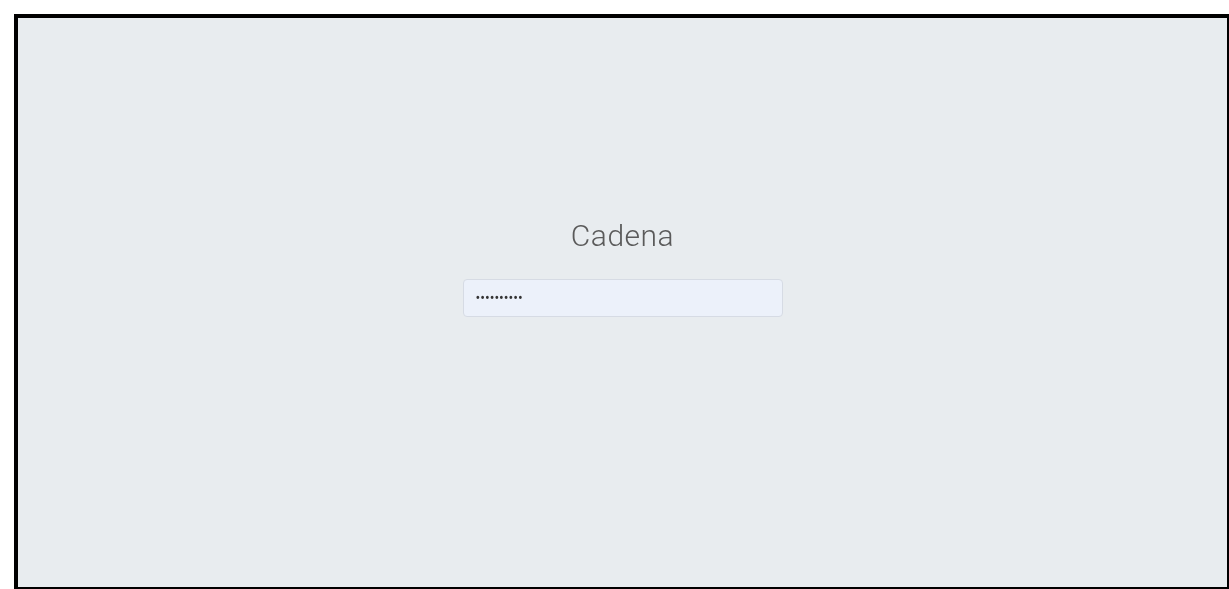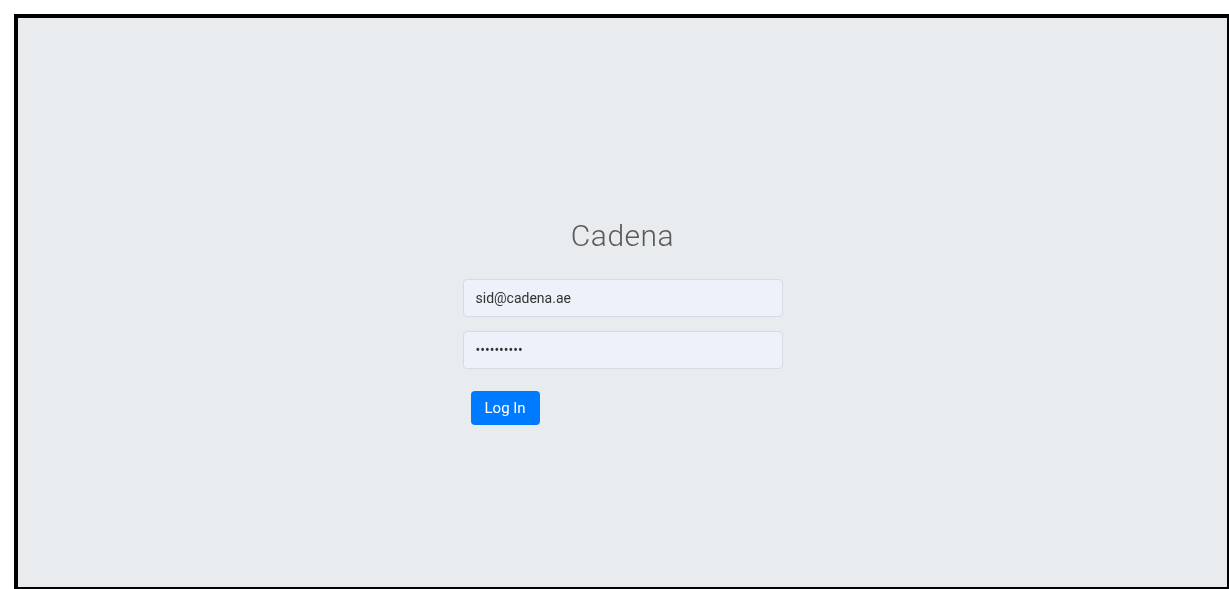--- a/index.html
+++ b/index.html
@@ -75,19 +75,15 @@
       cursor: pointer;
       font-family: inherit;
     }
   </style>
 </head>
 <body>
 
 <div class="frame">
   <div class="login-box">
     <div class="brand">Cadena</div>
-    <input type="text" class="field" value="sid@cadena.ae" style="">
     <input type="password" class="field" value="••••••••••" style="">
-    <div class="btn-row">
-      <button class="login-btn">Log In</button>
-    </div>
   </div>
 </div>
 
 </body></html>

